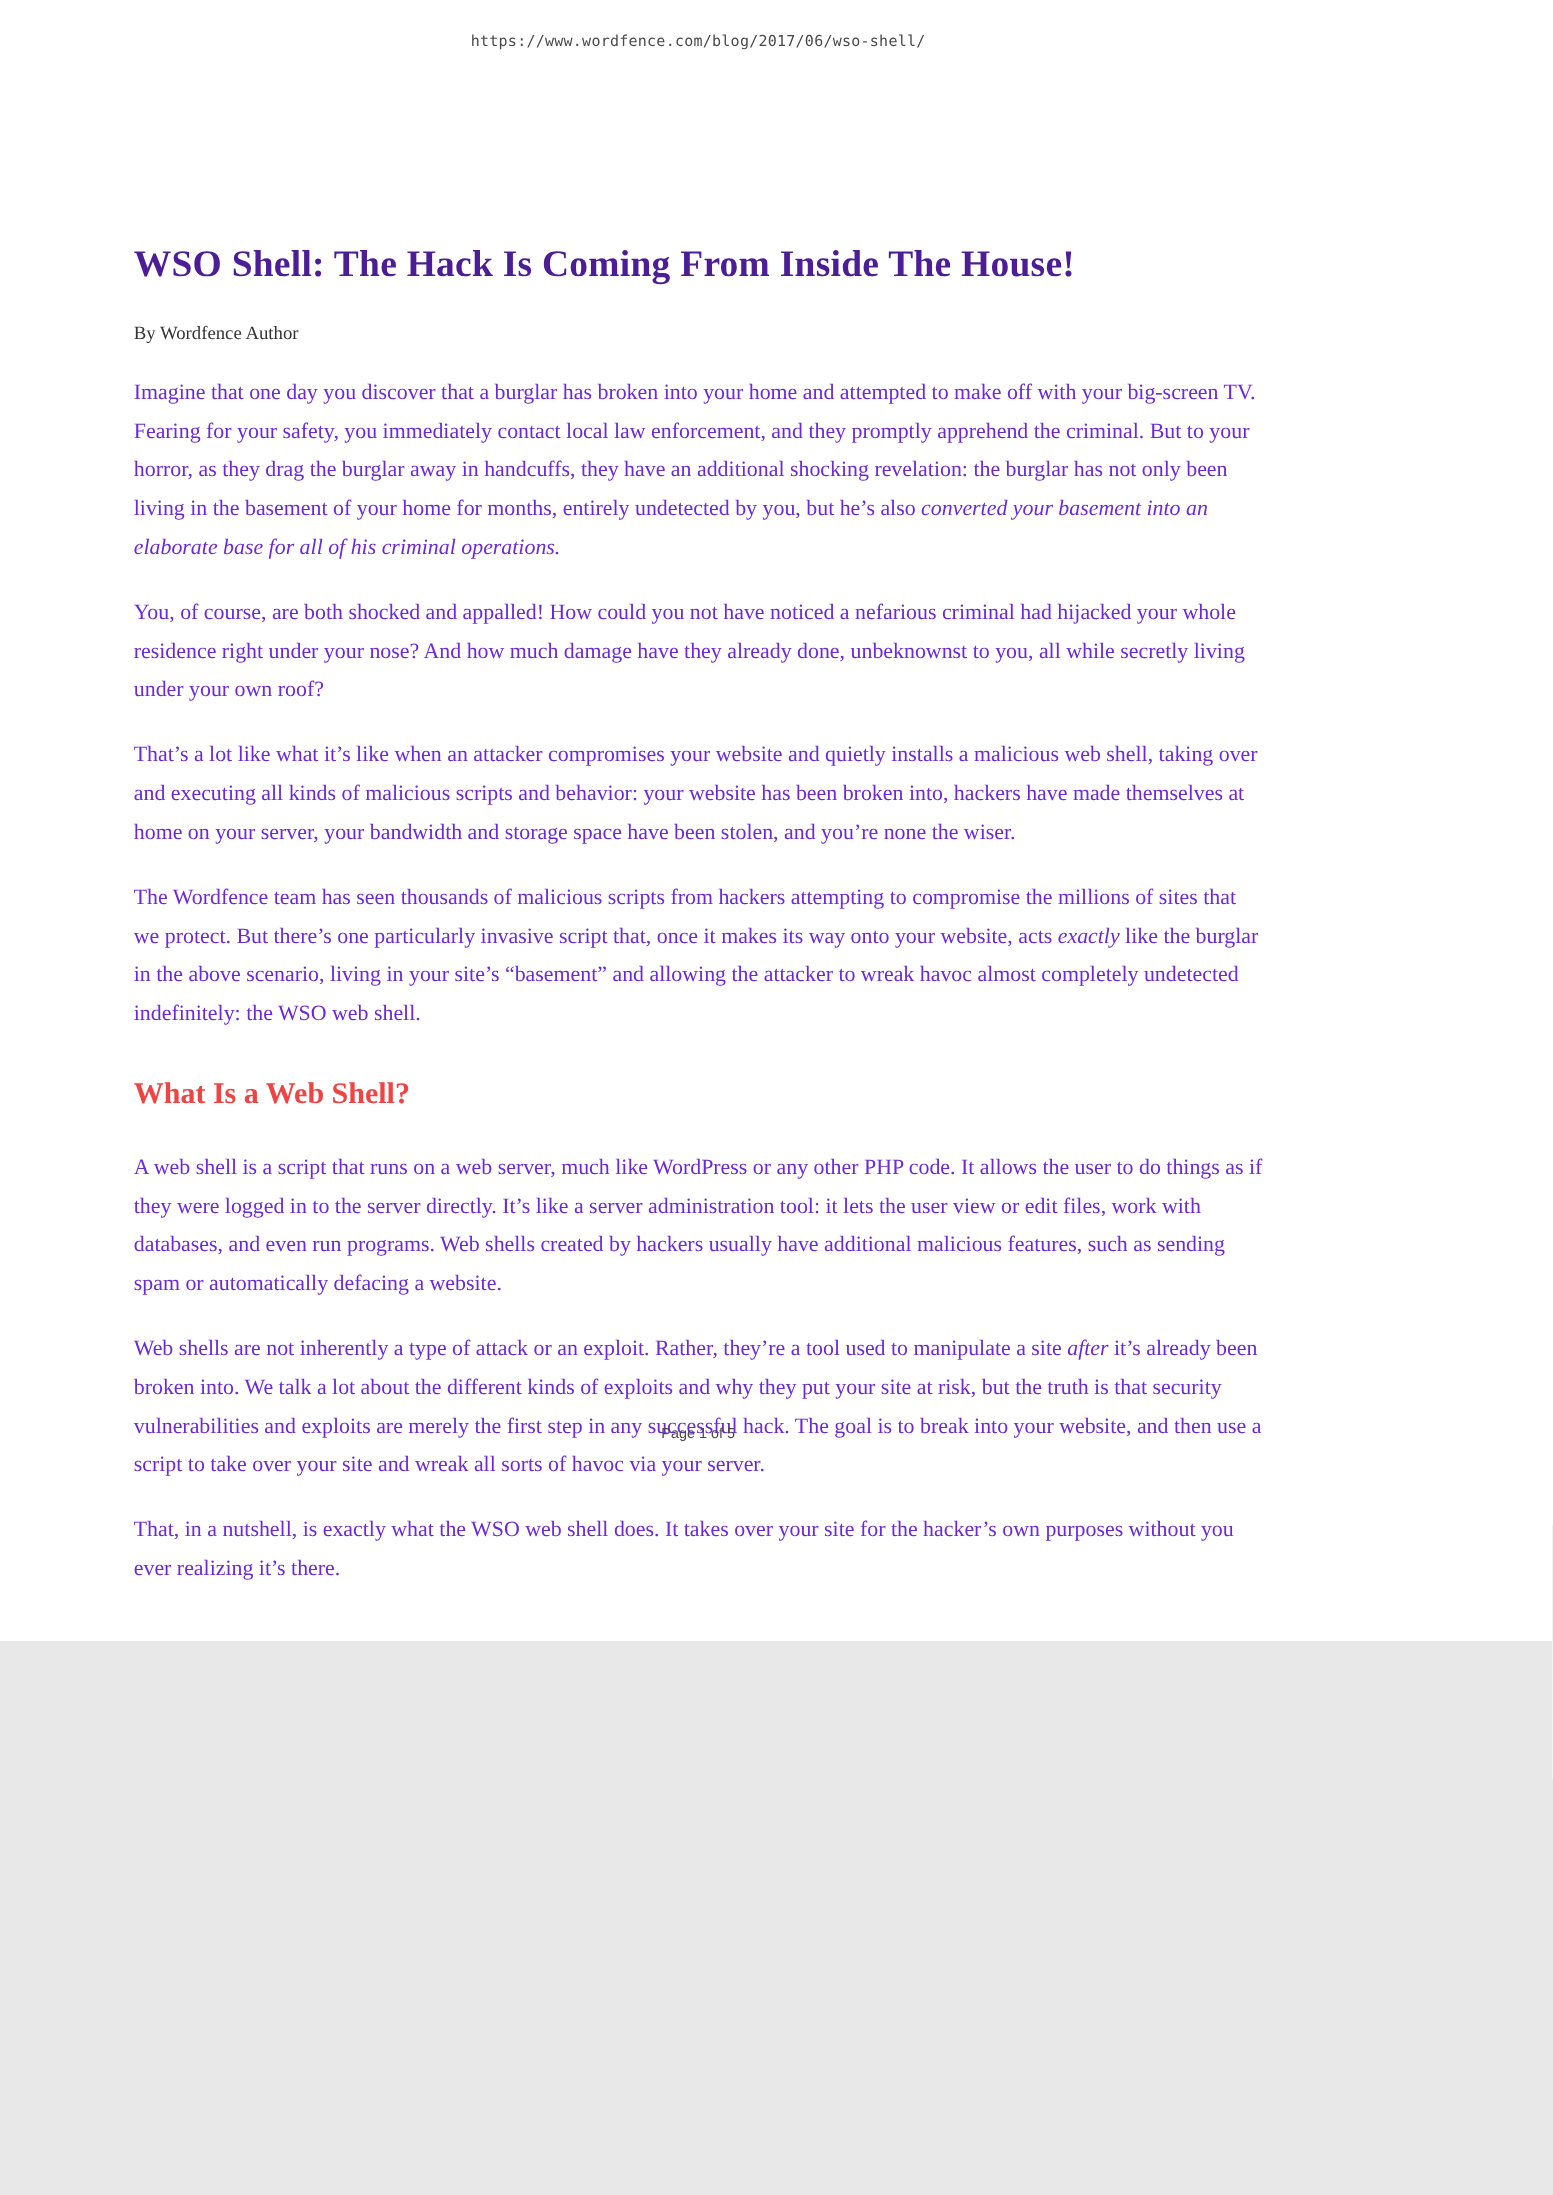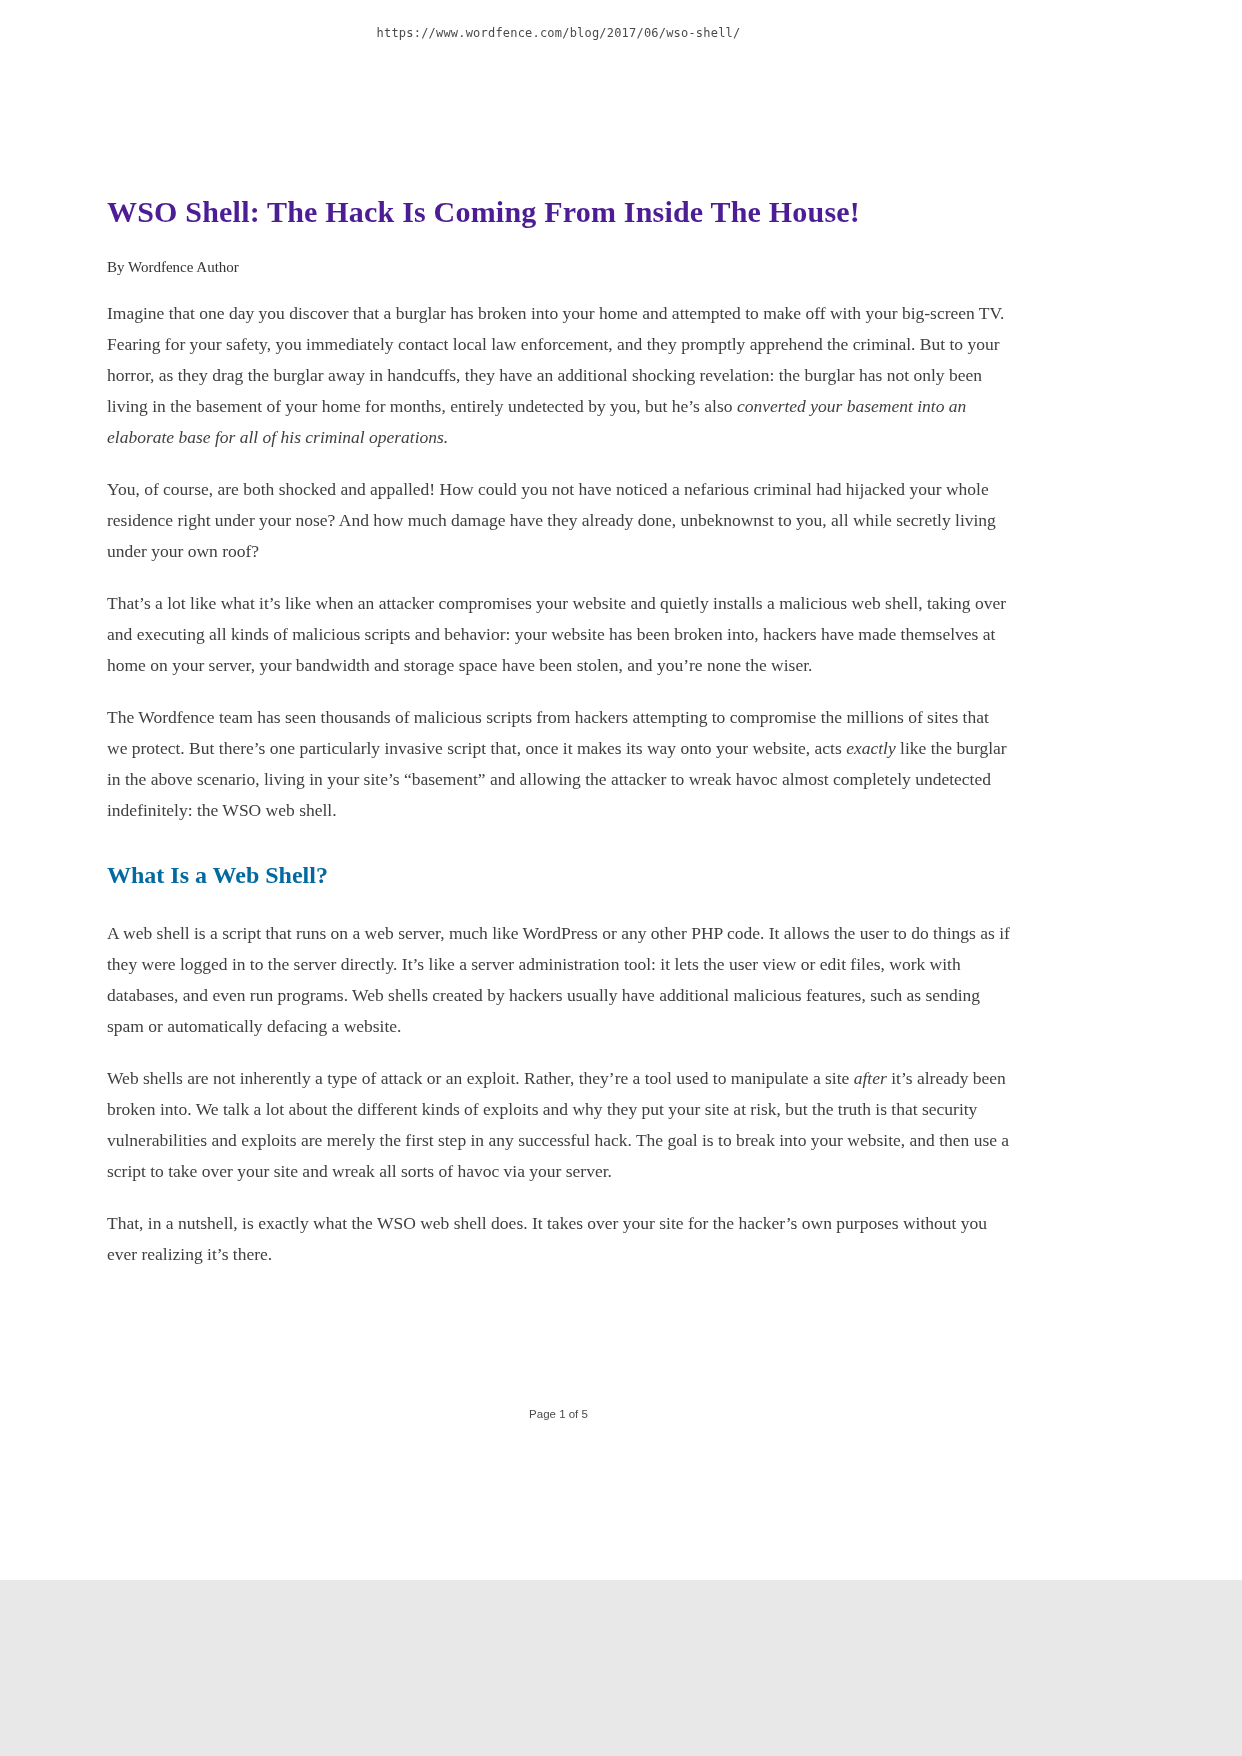--- a/index.html
+++ b/index.html
@@ -1,21 +1,21 @@
 <!DOCTYPE html>
 <html><head>
 <meta charset="utf-8">
 <style>
   * { margin: 0; padding: 0; box-sizing: border-box; }
   html, body { background: #e8e8e8; }
   body { font-family: "Liberation Serif", serif; }
   .page {
     position: relative;
     width: 1242px;
-    height: 1580px;
+    height: 1313px;
     margin: 0 auto;
     background: #ffffff;
     overflow: hidden;
   }
   .print-header {
     position: absolute;
     top: 26px;
     left: 107px;
     width: 903px;
     text-align: center;
@@ -46,28 +46,28 @@
   }
   .meta-line {
     font-size: 15px;
     color: #757575;
     margin-bottom: 30px;
   }
   .body-text {
     font-size: 17.5px;
     line-height: 31px;
     margin-bottom: 21px;
-    color: #404040;
+    color: #6d28d9;
   }
   .body-text em { font-style: italic; }
   .body-text strong { font-weight: normal; }
   .section-heading {
     font-size: 24px;
     font-weight: bold;
-    color: #0369a1;
+    color: #ef4444;
     margin-top: 34px;
     margin-bottom: 28px;
     line-height: 30px;
   }
   .print-footer {
     position: absolute;
     bottom: 160px;
     left: 107px;
     width: 903px;
     text-align: center;

